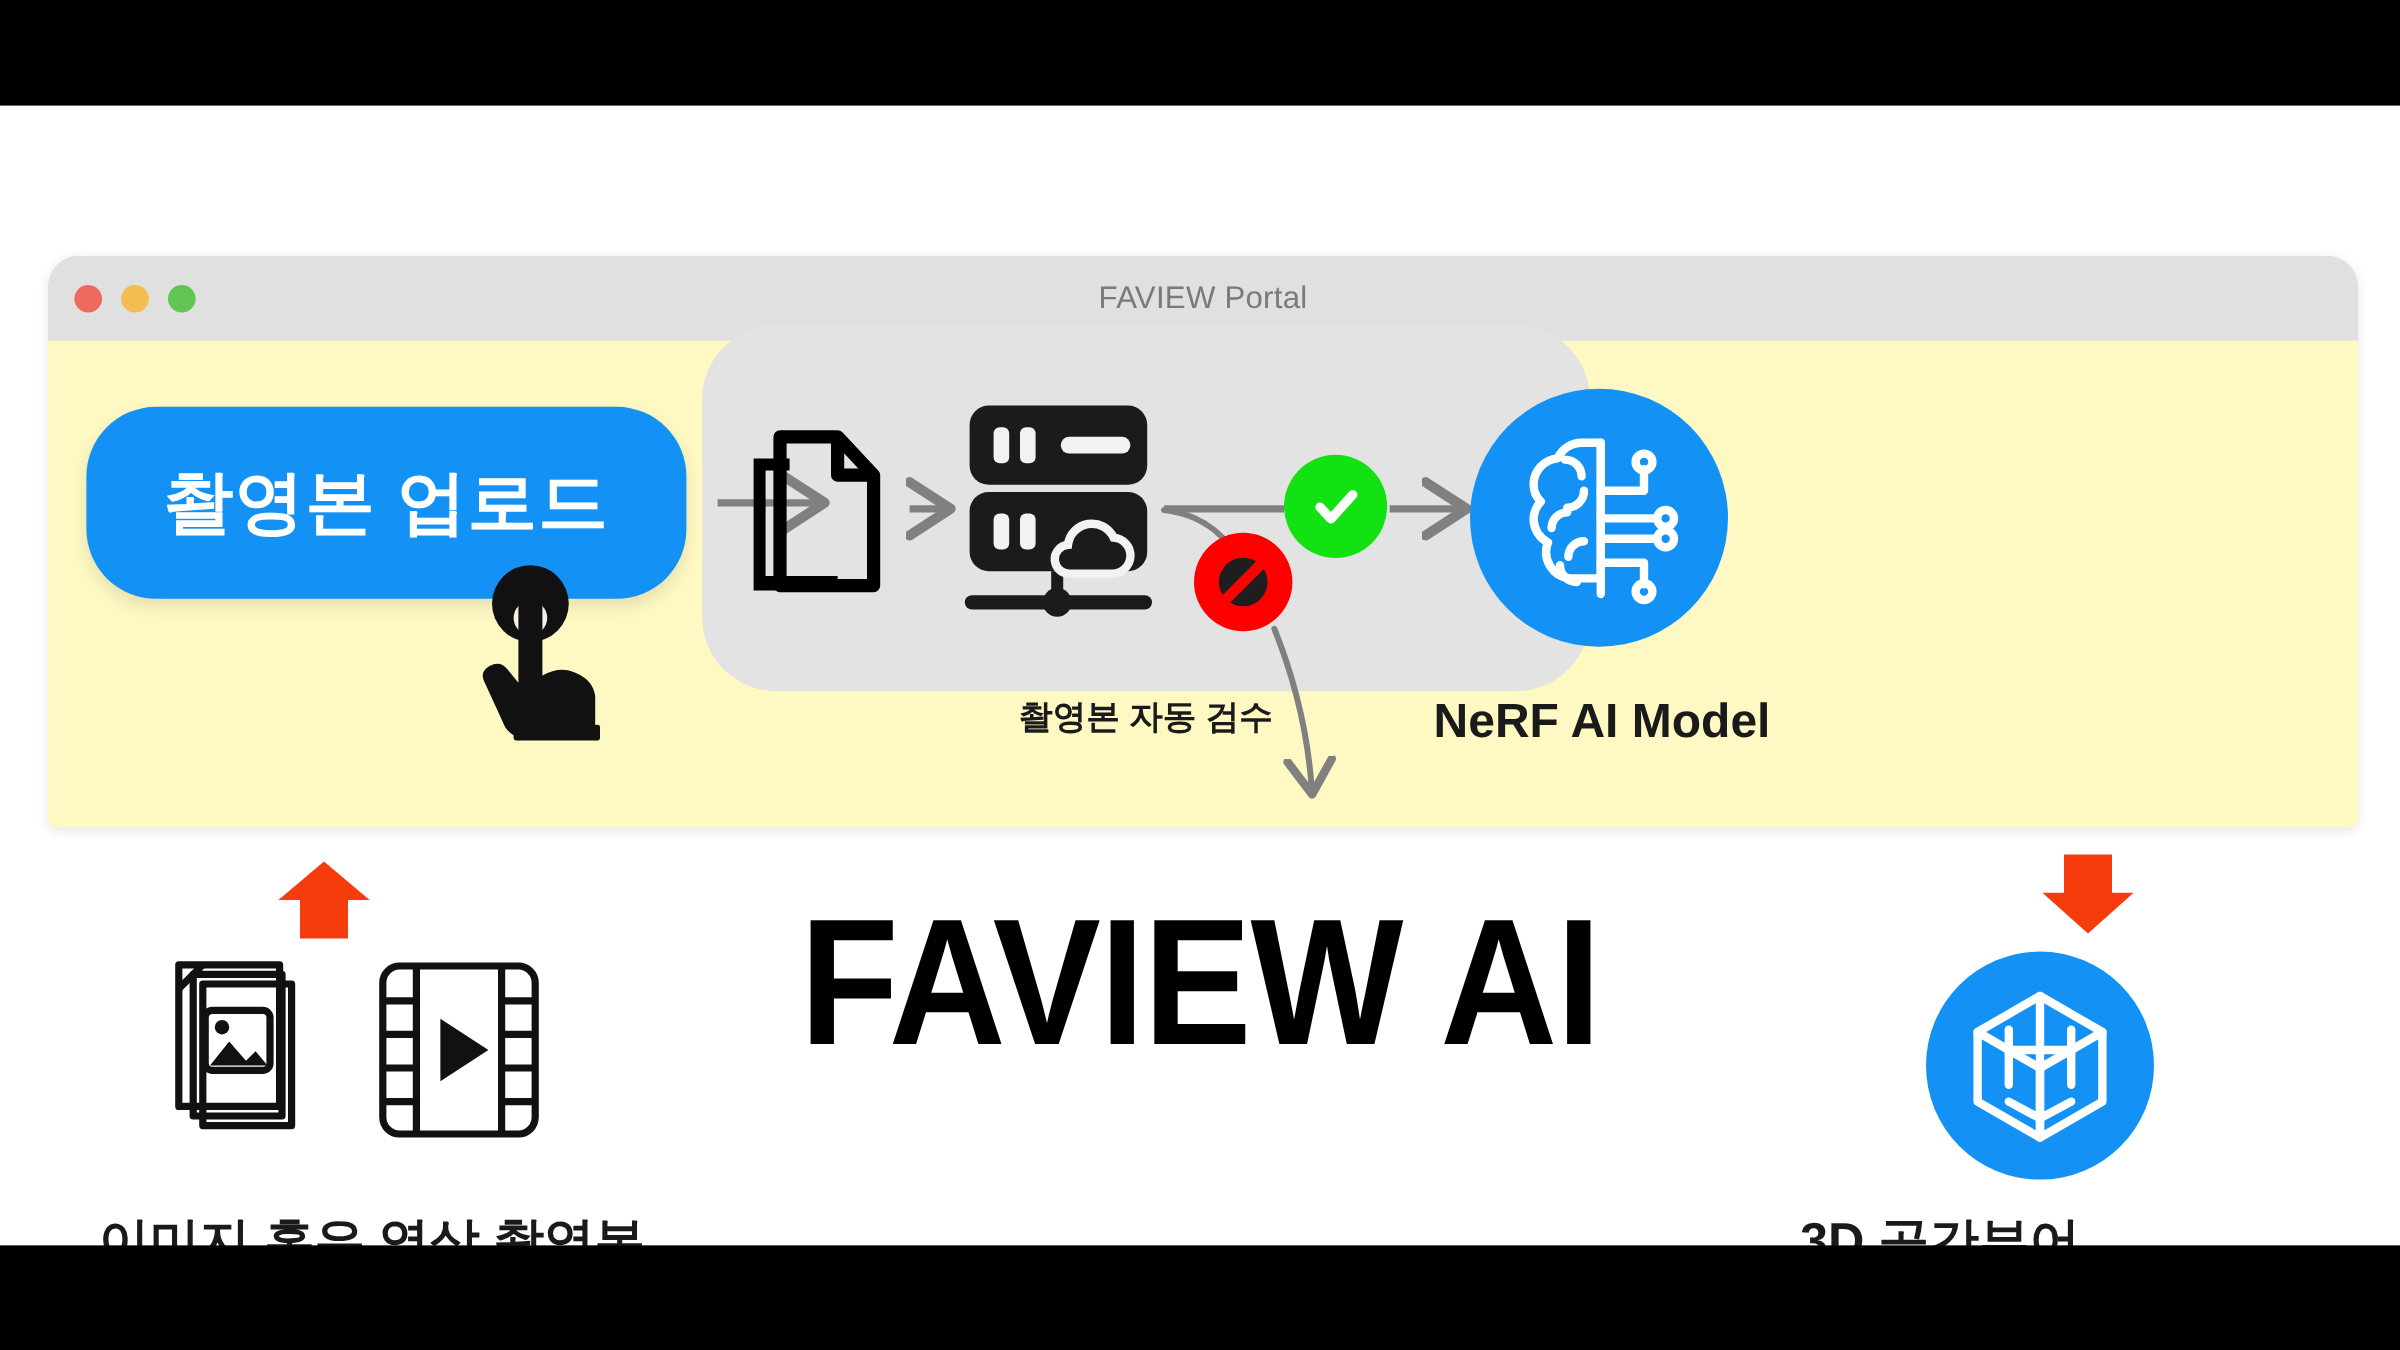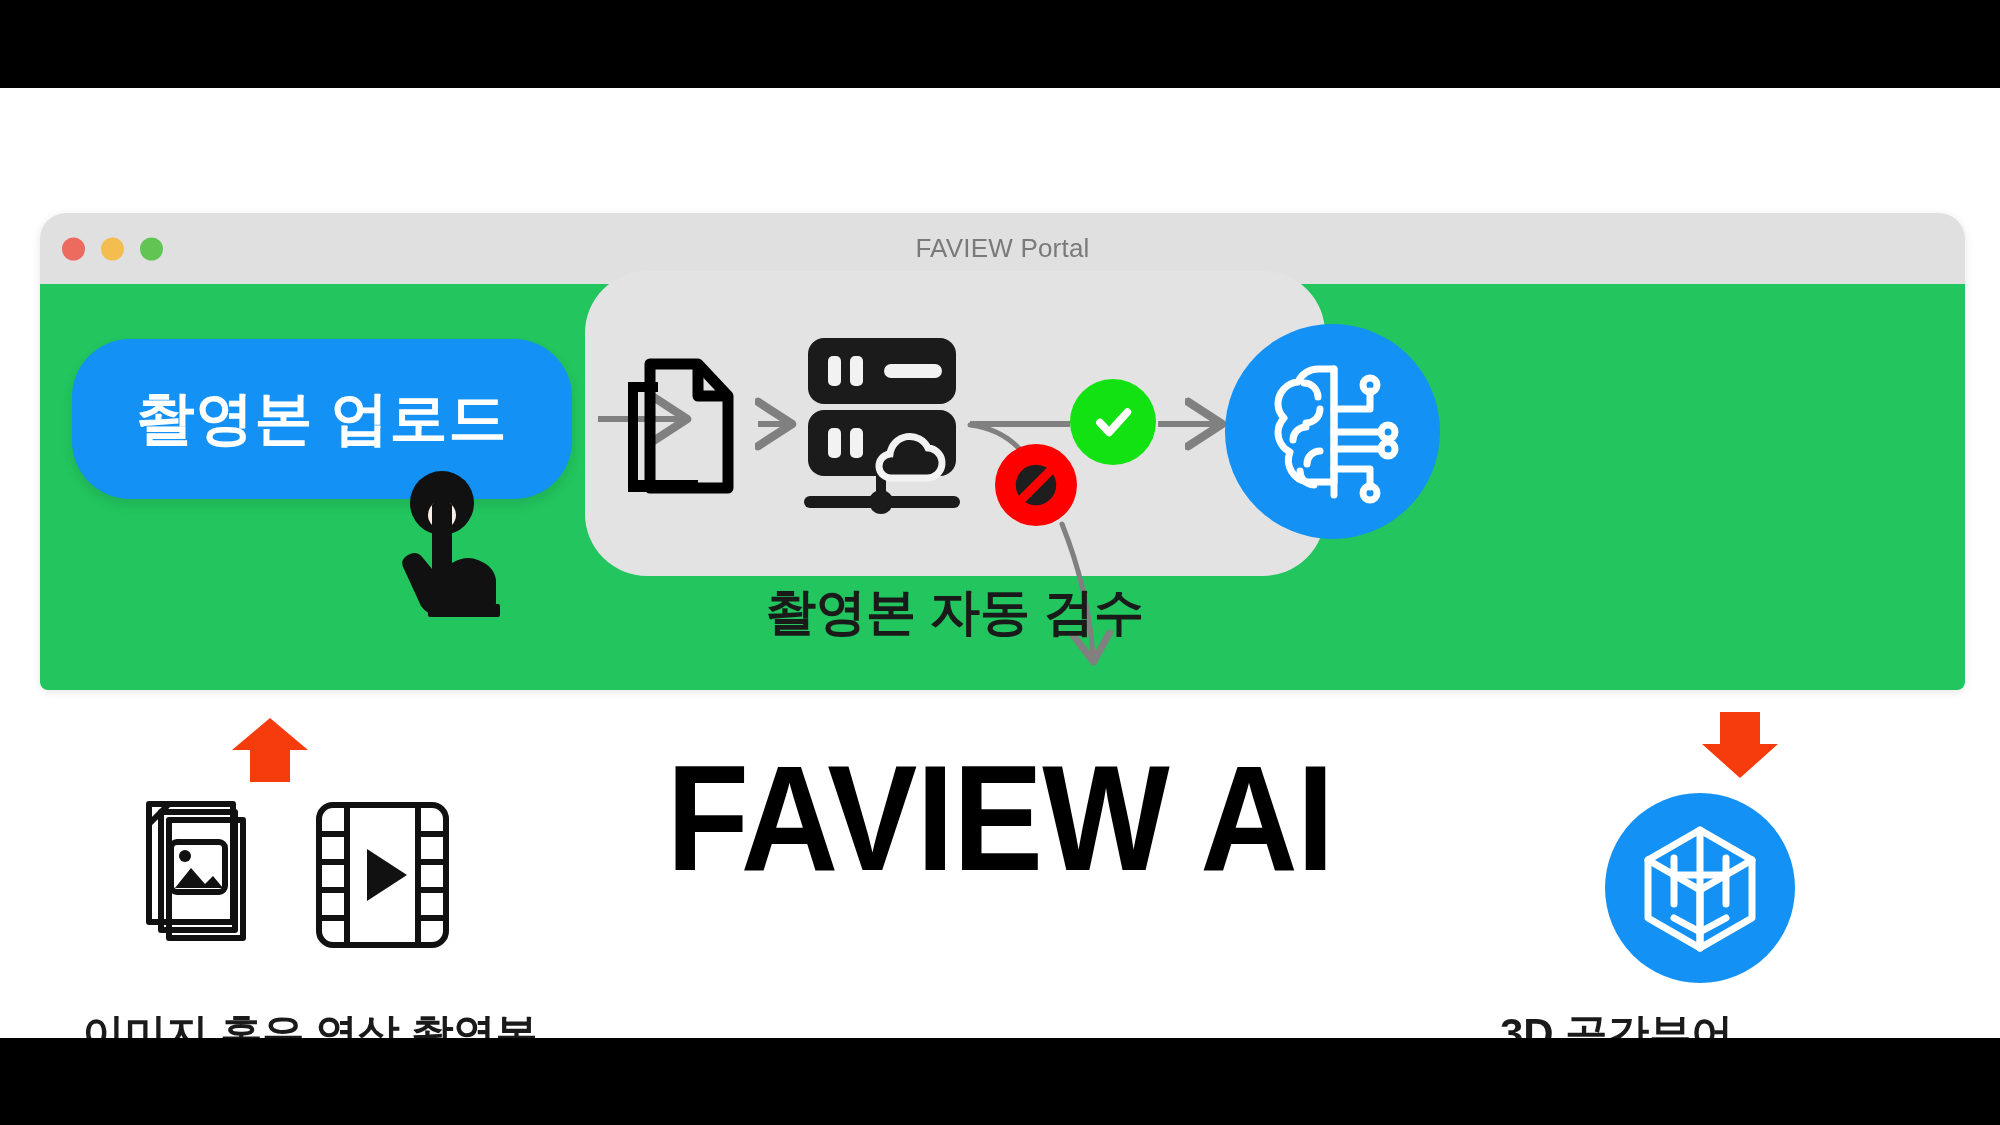--- a/index.html
+++ b/index.html
@@ -34,21 +34,21 @@
     display:flex; align-items:center; justify-content:center;text-align:center;
   }
   .traffic { position:absolute; left:22px; top:50%; transform:translateY(-50%); display:flex; gap:16px; }
   .dot { width:23px; height:23px; border-radius:50%; }
   .dot.red    { background:#ec6a5e; }
   .dot.yellow { background:#f4bd4f; }
   .dot.green  { background:#61c554; }
   .win-title { font-size:26px; color:#7a7a7a; font-weight:400; letter-spacing:.2px; }
 
   .winbody {
-    position:relative; height:406px; background:#22c55e;
+    position:relative; height:406px; background:#fef9c3;
   }
 
   
   .pill {
     position:absolute; left:545px; top:-13px; width:740px; height:305px;
     background:#e3e3e3; border-radius:62px;
   }
 
   
   .upload-btn {
@@ -85,21 +85,21 @@
   
   .brain-circle {
     position:absolute; left:1185px; top:40px; width:215px; height:215px;
     border-radius:50%; background:#1391f5;
     display:flex; align-items:center; justify-content:center;
   }
 
   
   .lbl-inspect {
     position:absolute; left:700px; top:295px; width:430px; text-align:center;
-    font-size:50px; font-weight:700; color:#1a1a1a;
+    font-size:28px; font-weight:700; color:#1a1a1a;
   }
   .lbl-nerf {
     position:absolute; left:1105px; top:295px; width:380px; text-align:center;
     font-size:40px; font-weight:700; color:#1a1a1a;
   }
 
   
   .media-group { position:absolute; left:145px; top:710px; width:300px; height:160px; }
   .img-stack   { position:absolute; left:0;   top:0; width:140px; height:155px; }
   .film        { position:absolute; left:170px;top:3px; width:135px; height:148px; }
@@ -232,20 +232,21 @@
               <path d="M86,122 H122 V140"></path>
               <circle cx="122" cy="38" r="7"></circle>
               <circle cx="140" cy="85" r="7"></circle>
               <circle cx="140" cy="102" r="7"></circle>
               <circle cx="122" cy="146" r="7"></circle>
             </g>
           </svg>
         </div>
 
         <div class="lbl-inspect">촬영본 자동 검수</div>
+        <div class="lbl-nerf">NeRF AI Model</div>
 
       </div>
     </div>
 
     <svg class="arrow-up-left" viewBox="0 0 80 68">
       <path d="M40,2 L78,34 H60 V66 H20 V34 H2 Z" fill="#f63c0d"></path>
     </svg>
 
     <svg class="arrow-dn-right" viewBox="0 0 80 72">
       <path d="M40,70 L78,36 H60 V4 H20 V36 H2 Z" fill="#f63c0d"></path>

